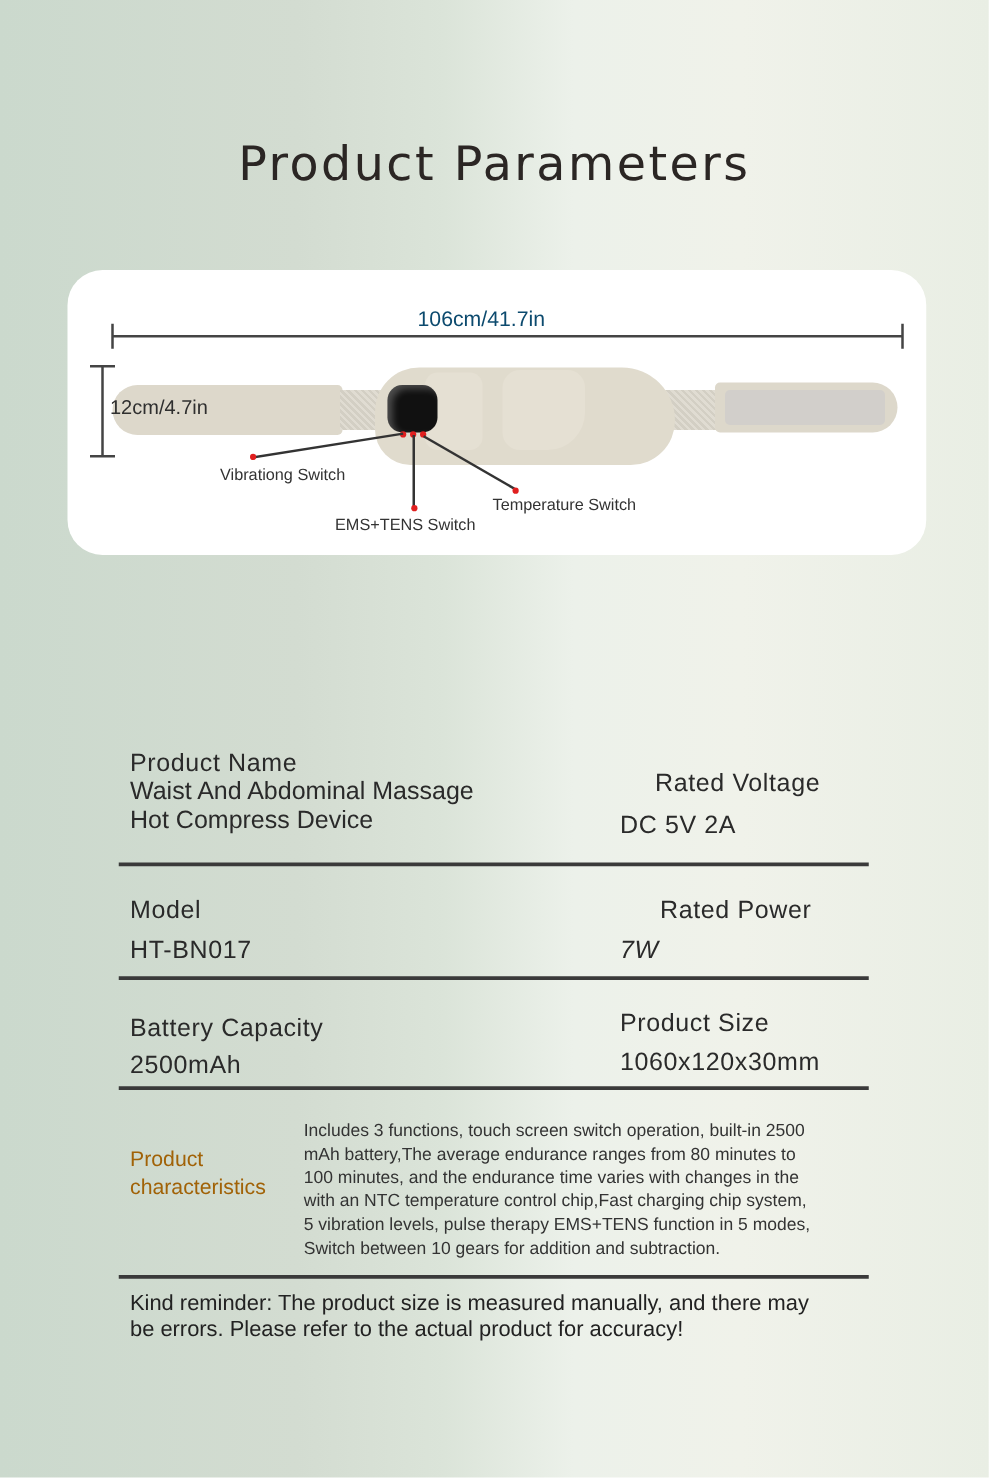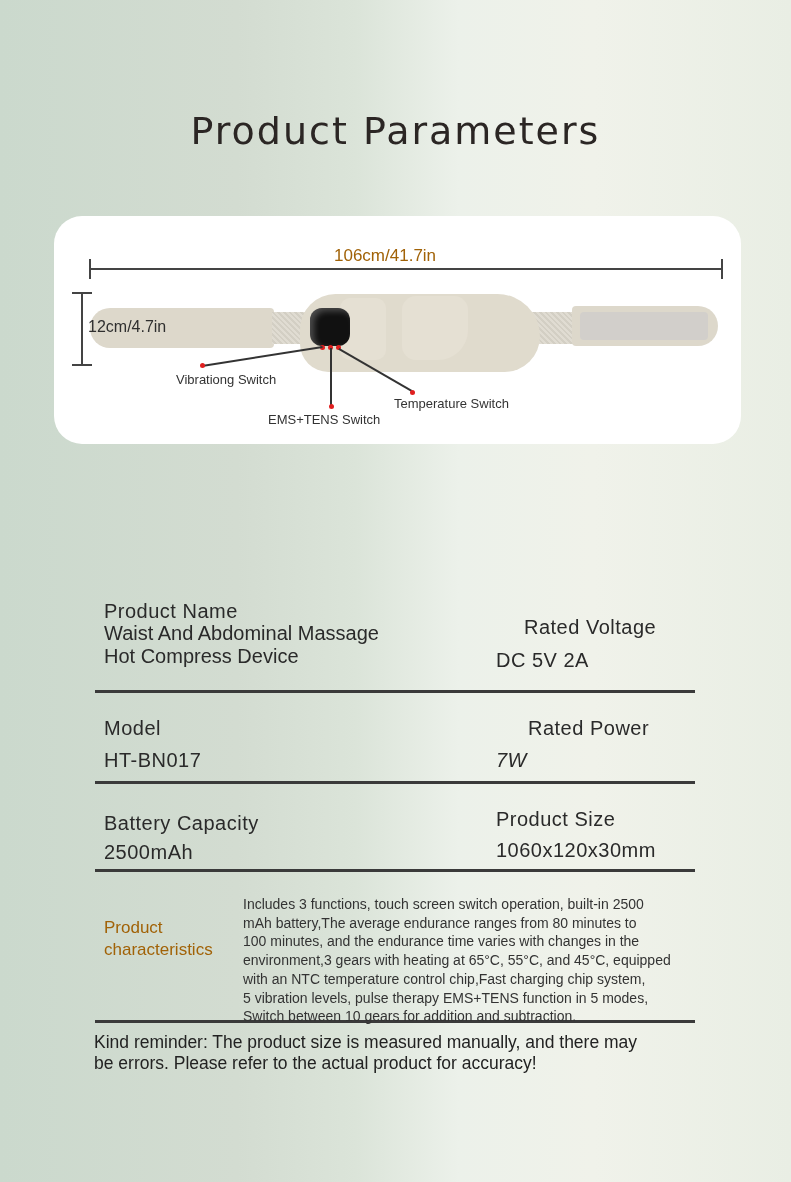--- a/index.html
+++ b/index.html
@@ -14,21 +14,21 @@
     font-family:"DejaVu Sans", sans-serif; font-size:38px; letter-spacing:2px;
     color:#2b2624; font-weight:normal;
   }
   .diagram-card {
     position:absolute; left:54px; top:216px; width:687px; height:228px;
     background:#ffffff; border-radius:28px;
   }
   .dim-h-line { position:absolute; left:36px; top:52px; width:632px; height:2px; background:#444; }
   .dim-h-cap-l { position:absolute; left:35px; top:43px; width:2px; height:20px; background:#444; }
   .dim-h-cap-r { position:absolute; left:667px; top:43px; width:2px; height:20px; background:#444; }
-  .dim-h-label { position:absolute; left:280px; top:30px; font-size:17px; color:#a16207; }
+  .dim-h-label { position:absolute; left:280px; top:30px; font-size:17px; color:#0c4a6e; }
   .dim-v-line { position:absolute; left:27px; top:77px; width:2px; height:72px; background:#444; }
   .dim-v-cap-t { position:absolute; left:18px; top:76px; width:20px; height:2px; background:#444; }
   .dim-v-cap-b { position:absolute; left:18px; top:148px; width:20px; height:2px; background:#444; }
   .dim-v-label { position:absolute; left:34px; top:102px; font-size:16px; color:#2f2f2f; z-index:3; }
 
   .strap-left { position:absolute; left:36px; top:92px; width:184px; height:40px; background:#ddd8cb; border-radius:20px 4px 4px 20px; }
   .mesh-left { position:absolute; left:218px; top:96px; width:50px; height:32px; background:repeating-linear-gradient(45deg,#e0dcd2 0 2px,#d3cfc4 2px 4px); }
   .pad-body { position:absolute; left:246px; top:78px; width:240px; height:78px; background:#e0dbcd; border-radius:50px 60px 50px 40px; }
   .pad-bump-1 { position:absolute; left:286px; top:82px; width:46px; height:62px; background:#e5e0d3; border-radius:10px; }
   .pad-bump-2 { position:absolute; left:348px; top:80px; width:66px; height:64px; background:#e5e0d3; border-radius:14px 14px 30px 14px; }
@@ -41,21 +41,21 @@
   .leader { position:absolute; height:1.5px; background:#333; transform-origin:0 50%; }
   .callout { position:absolute; font-size:13px; color:#333; white-space:nowrap; }
 
   .specs { position:absolute; left:95px; top:600px; width:600px; }
   .row { position:relative; border-bottom:3px solid #3a3a3a; }
   .cell { position:absolute; }
   .lbl, .val { font-size:20px; color:#2a2a2a; letter-spacing:0.5px; }
   .name-val { font-size:20px; line-height:23px; color:#2a2a2a; }
   .char-lbl { font-size:17px; color:#a16207; line-height:21px; }
   .char-text { font-size:14px; line-height:18.7px; color:#333; }
-  .reminder { position:absolute; left:94px; top:1032px; width:600px; font-size:17.5px; line-height:21px; color:#222; }
+  .reminder { position:absolute; left:104px; top:1032px; width:600px; font-size:17.5px; line-height:21px; color:#222; }
 </style>
 </head>
 <body>
 
 <h1 class="page-title">Product Parameters</h1>
 
 <div class="diagram-card">
   <div class="dim-h-cap-l"></div>
   <div class="dim-h-line"></div>
   <div class="dim-h-cap-r"></div>
@@ -116,21 +116,20 @@
     <div class="cell lbl" style="left:401px; top:24px;">Product Size</div>
     <div class="cell val" style="left:401px; top:55px;">1060x120x30mm</div>
   </div>
   <div class="row" style="height:148px;">
     <div class="cell char-lbl" style="left:9px; top:45px;">Product</div>
     <div class="cell char-lbl" style="left:9px; top:67px;">characteristics</div>
     <div class="cell" style="left:148px; top:7px; width:470px;margin-top:16px;">
       <div class="char-text">Includes 3 functions, touch screen switch operation, built-in 2500</div>
       <div class="char-text">mAh battery,The average endurance ranges from 80 minutes to</div>
       <div class="char-text">100 minutes, and the endurance time varies with changes in the</div>
-      <div class="char-text">environment,3 gears with heating at 65°C, 55°C, and 45°C, equipped</div>
       <div class="char-text">with an NTC temperature control chip,Fast charging chip system,</div>
       <div class="char-text">5 vibration levels, pulse therapy EMS+TENS function in 5 modes,</div>
       <div class="char-text">Switch between 10 gears for addition and subtraction.</div>
     </div>
   </div>
 </div>
 
 <div class="reminder">
   <div>Kind reminder: The product size is measured manually, and there may</div>
   <div>be errors. Please refer to the actual product for accuracy!</div>

